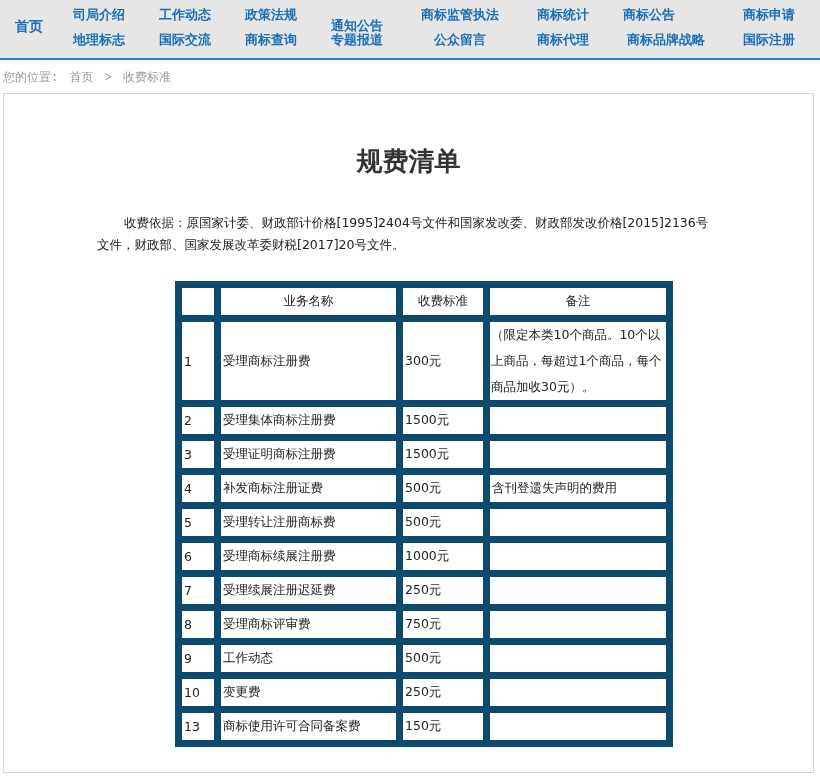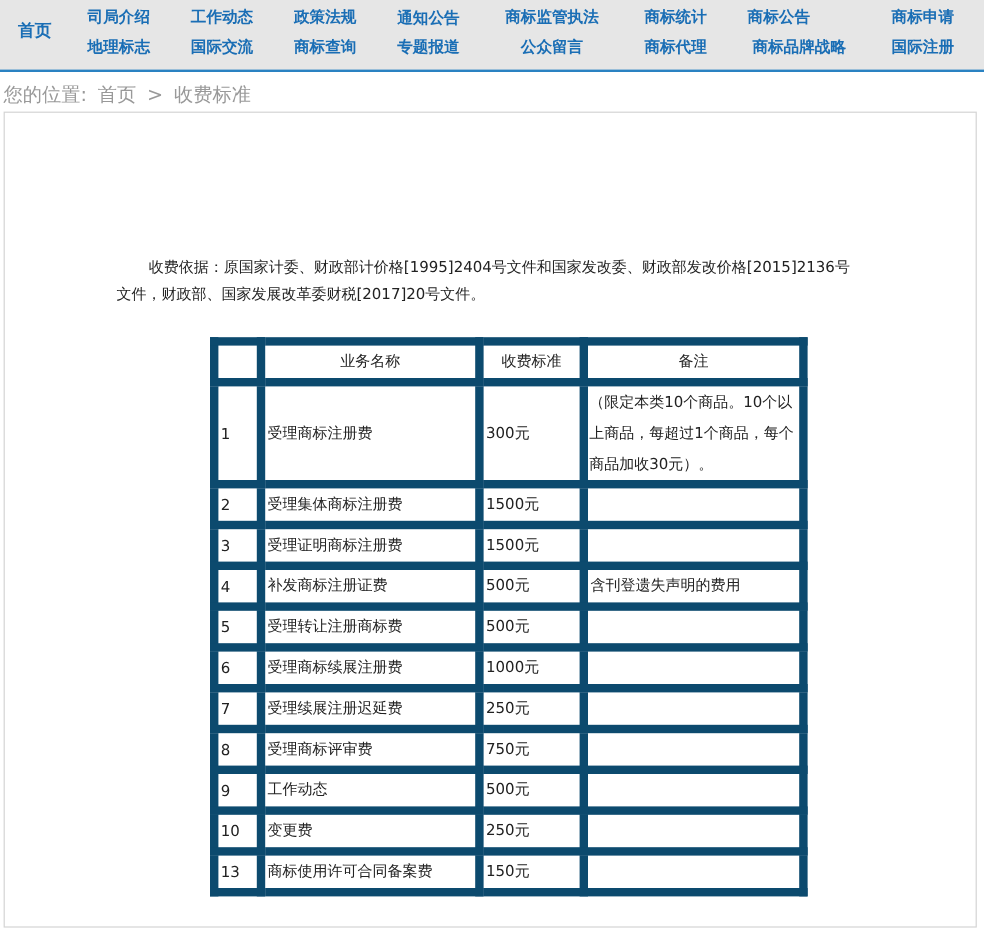--- a/index.html
+++ b/index.html
@@ -14,22 +14,22 @@
     background: #e6e6e6;
     border-bottom: 2px solid #2a82c2;
   }
   .nav a {
     position: absolute; color: #1a6eb5; font-weight: bold;
     font-size: 13px; text-decoration: none; white-space: nowrap;
     transform: translateX(-50%); line-height: 16px;
   }
   .nav .home { font-size: 14px; }
   .breadcrumb {
-    position: absolute; left: 3px; top: 69px; font-size: 16px;
-    color: #999999; white-space: nowrap;
+    position: absolute; left: 3px; top: 69px; font-size: 12px;
+    color: #999999; white-space: nowrap; font-family: Liberation Mono, monospace;
   }
   .breadcrumb span { margin-right: 4px; }
   .content {
     position: absolute; left: 3px; top: 93px; width: 809px; height: 678px;
     border: 1px solid #d4d4d4; background: #fff;
   }
   .title {
     position: absolute; left: 0; width: 100%; top: 50px; text-align: center;
     font-size: 26px; font-weight: bold; color: #333;
   }
@@ -54,21 +54,21 @@
 </style>
 </head>
 <body>
 
 <div class="nav">
   <a class="home" style="left:29px; top:18px;">首页</a>
 
   <a style="left:99px; top:7px;text-align:right;">司局介绍</a>
   <a style="left:185px; top:7px;">工作动态</a>
   <a style="left:271px; top:7px;">政策法规</a>
-  <a style="left:357px; top:7px;font-family:Liberation Serif, serif;">通知公告</a>
+  <a style="left:357px; top:18px;">通知公告</a>
   <a style="left:460px; top:7px;">商标监管执法</a>
   <a style="left:563px; top:7px;">商标统计</a>
   <a style="left:649px; top:7px;">商标公告</a>
   <a style="left:769px; top:7px;">商标申请</a>
 
   <a style="left:99px; top:32px;">地理标志</a>
   <a style="left:185px; top:32px;">国际交流</a>
   <a style="left:271px; top:32px;">商标查询</a>
   <a style="left:357px; top:32px;">专题报道</a>
   <a style="left:460px; top:32px;">公众留言</a>
@@ -78,20 +78,21 @@
 </div>
 
 <div class="breadcrumb">
   <span>您的位置:</span>
   <span>首页</span>
   <span>&gt;</span>
   <span>收费标准</span>
 </div>
 
 <div class="content">
+  <div class="title">规费清单</div>
   <div class="para">收费依据：原国家计委、财政部计价格[1995]2404号文件和国家发改委、财政部发改价格[2015]2136号文件，财政部、国家发展改革委财税[2017]20号文件。</div>
 
   <table>
     <thead>
       <tr>
         <th class="c0"></th>
         <th class="c1">业务名称</th>
         <th class="c2">收费标准</th>
         <th class="c3">备注</th>
       </tr>

